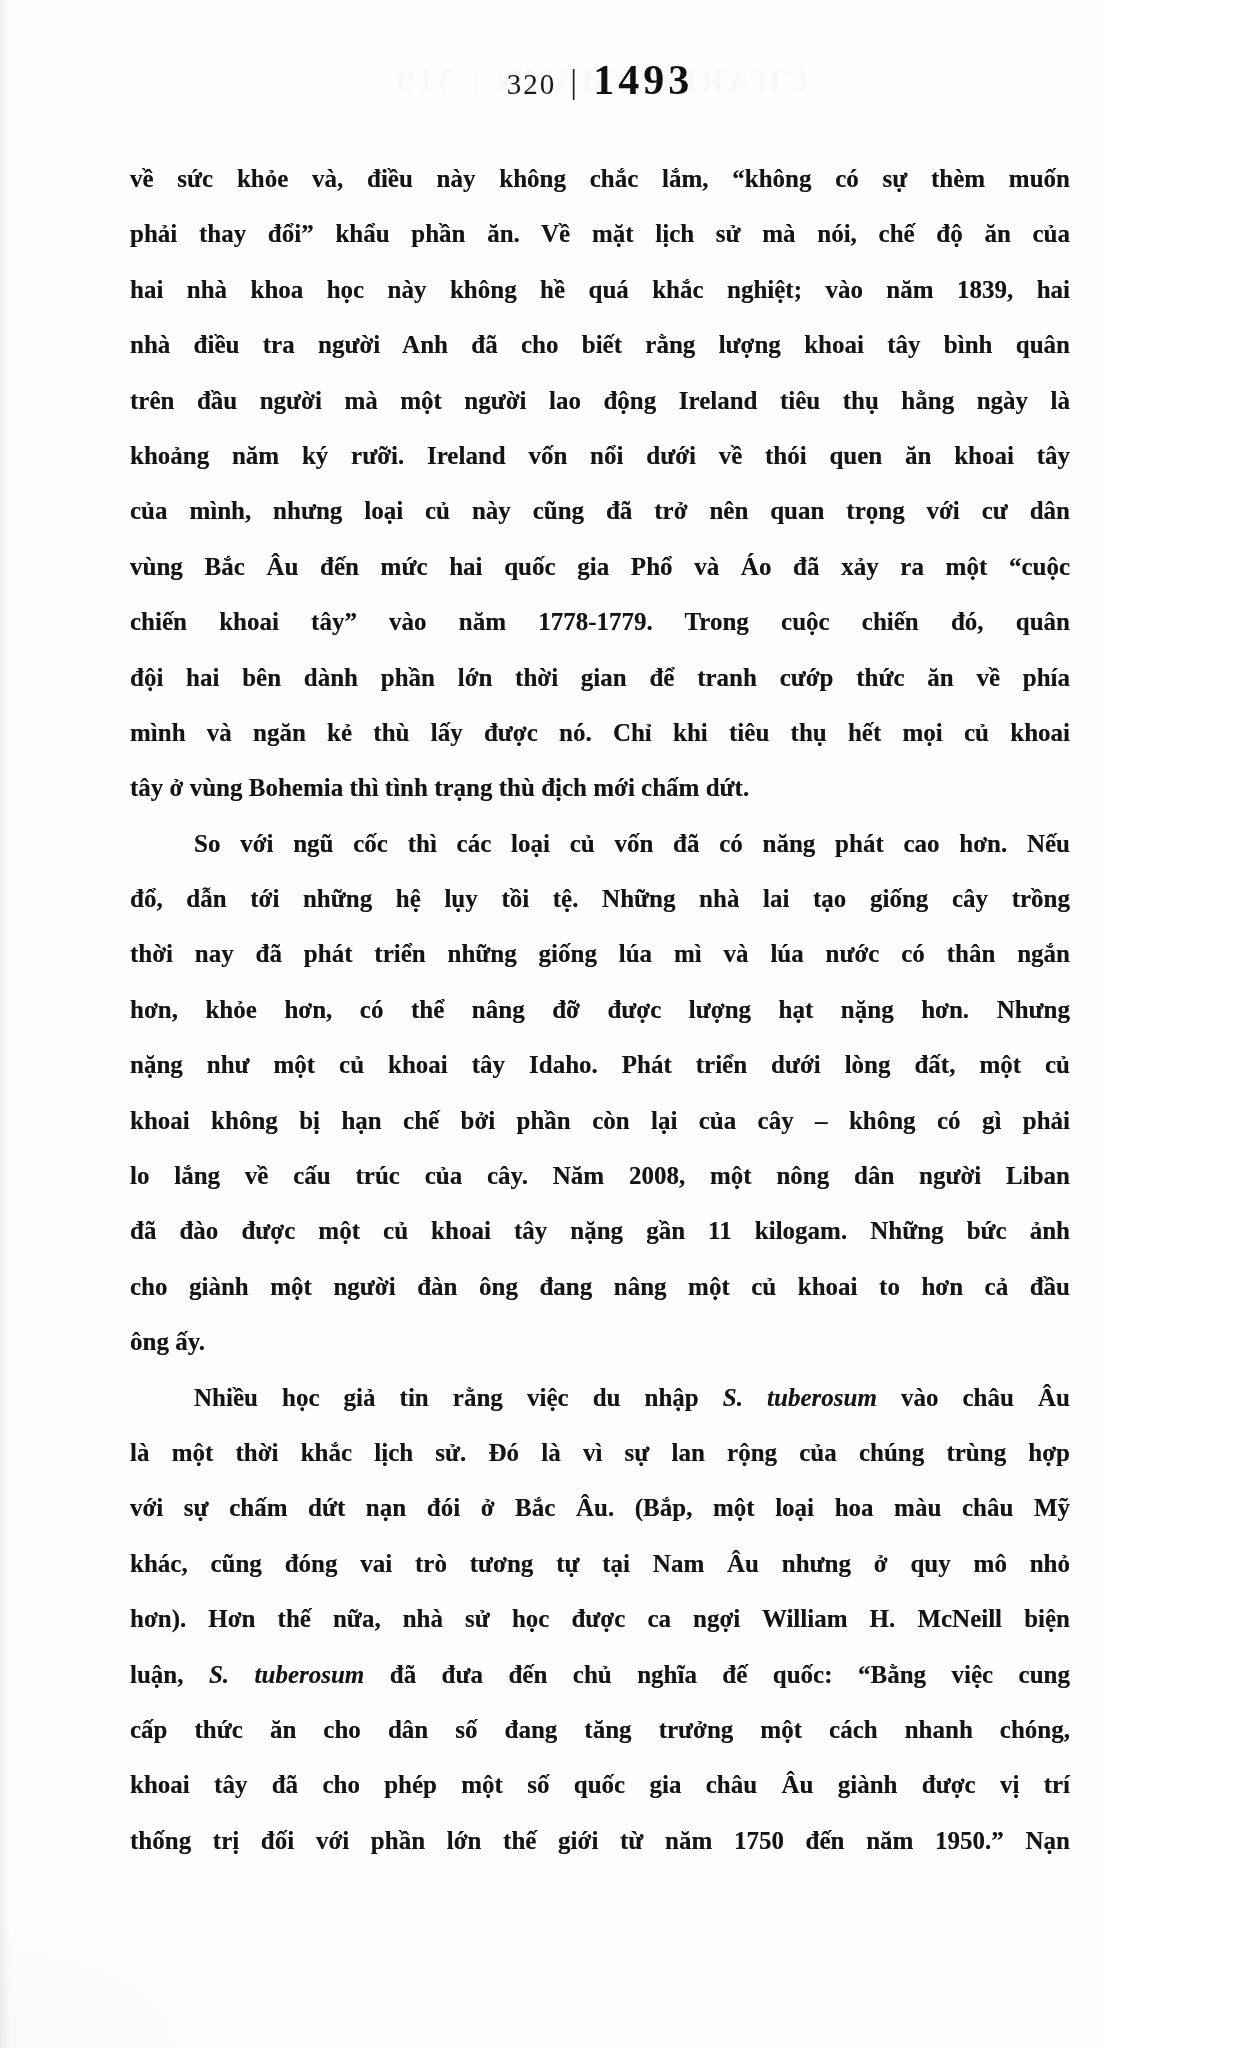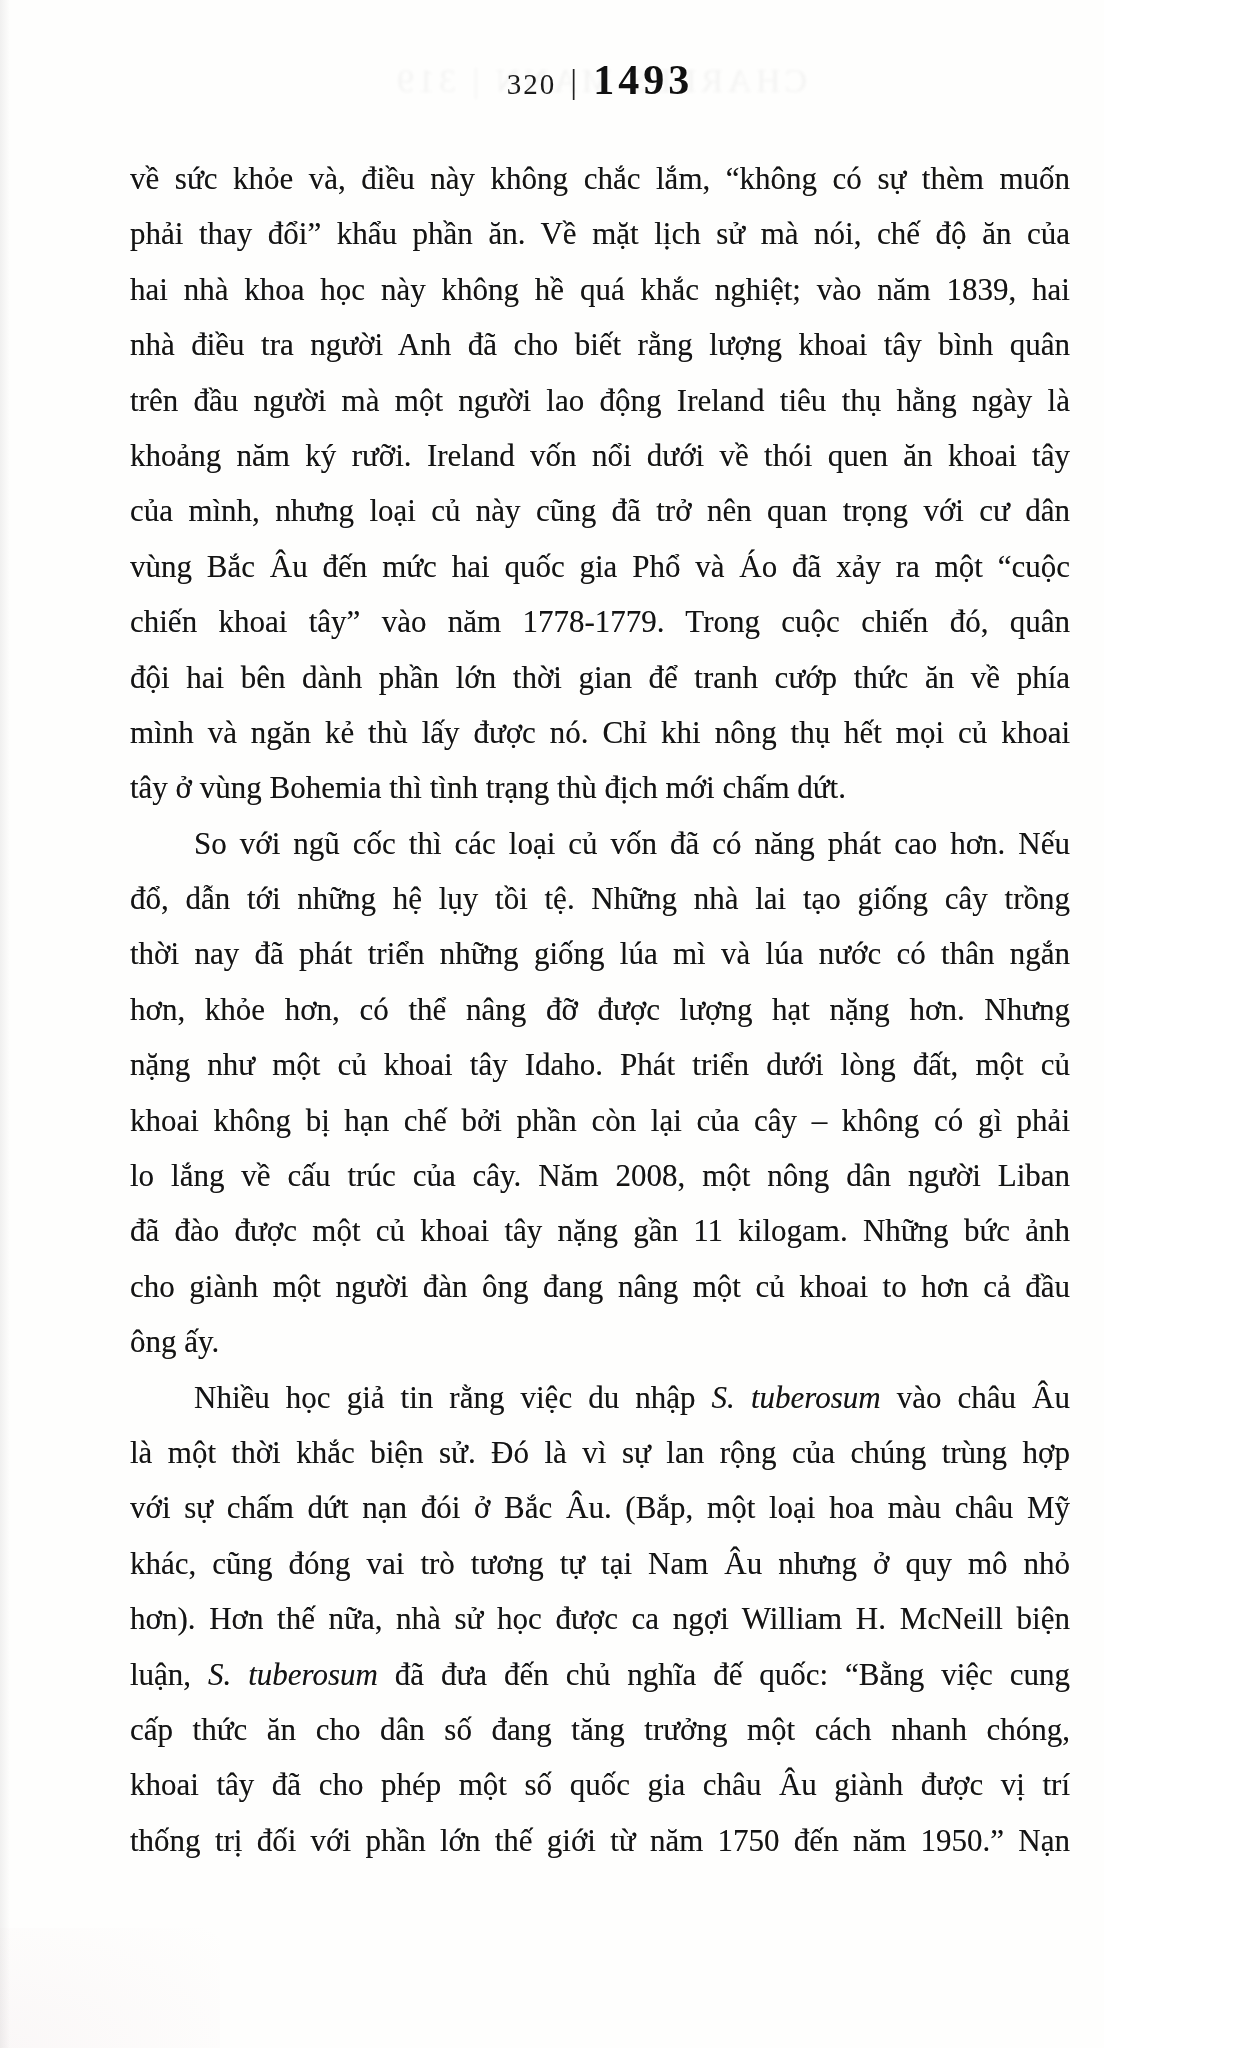--- a/index.html
+++ b/index.html
@@ -71,23 +71,23 @@
     font-weight: bold;
     letter-spacing: 4px;
     color: #101010;
   }
 
   .page-text {
     position: absolute;
     left: 130px;
     top: 151px;
     width: 940px;
-    font-size: 31px;
+    font-size: 25px;
     line-height: 55.4px;
-    font-weight: normal;
+    font-weight: bold;
     text-shadow: 0 0 0.3px rgba(10,10,10,0.45);
   }
 
   .paragraph { margin: 0; }
 
   .line {
     text-align: justify;
     text-align-last: justify;
     -moz-text-align-last: justify;
     height: 55.4px;
@@ -117,38 +117,38 @@
         <div class="line">về sức khỏe và, điều này không chắc lắm, “không có sự thèm muốn</div>
         <div class="line">phải thay đổi” khẩu phần ăn. Về mặt lịch sử mà nói, chế độ ăn của</div>
         <div class="line">hai nhà khoa học này không hề quá khắc nghiệt; vào năm 1839, hai</div>
         <div class="line">nhà điều tra người Anh đã cho biết rằng lượng khoai tây bình quân</div>
         <div class="line">trên đầu người mà một người lao động Ireland tiêu thụ hằng ngày là</div>
         <div class="line">khoảng năm ký rưỡi. Ireland vốn nổi dưới về thói quen ăn khoai tây</div>
         <div class="line">của mình, nhưng loại củ này cũng đã trở nên quan trọng với cư dân</div>
         <div class="line">vùng Bắc Âu đến mức hai quốc gia Phổ và Áo đã xảy ra một “cuộc</div>
         <div class="line">chiến khoai tây” vào năm 1778-1779. Trong cuộc chiến đó, quân</div>
         <div class="line">đội hai bên dành phần lớn thời gian để tranh cướp thức ăn về phía</div>
-        <div class="line">mình và ngăn kẻ thù lấy được nó. Chỉ khi nông thụ hết mọi củ khoai</div>
+        <div class="line">mình và ngăn kẻ thù lấy được nó. Chỉ khi tiêu thụ hết mọi củ khoai</div>
         <div class="line no-fill">tây ở vùng Bohemia thì tình trạng thù địch mới chấm dứt.</div>
       </div>
       <div class="paragraph">
         <div class="line">So với ngũ cốc thì các loại củ vốn đã có năng phát cao hơn. Nếu</div>
         <div class="line">đổ, dẫn tới những hệ lụy tồi tệ. Những nhà lai tạo giống cây trồng</div>
         <div class="line">thời nay đã phát triển những giống lúa mì và lúa nước có thân ngắn</div>
         <div class="line">hơn, khỏe hơn, có thể nâng đỡ được lượng hạt nặng hơn. Nhưng</div>
         <div class="line">nặng như một củ khoai tây Idaho. Phát triển dưới lòng đất, một củ</div>
         <div class="line">khoai không bị hạn chế bởi phần còn lại của cây – không có gì phải</div>
         <div class="line">lo lắng về cấu trúc của cây. Năm 2008, một nông dân người Liban</div>
         <div class="line">đã đào được một củ khoai tây nặng gần 11 kilogam. Những bức ảnh</div>
         <div class="line">cho giành một người đàn ông đang nâng một củ khoai to hơn cả đầu</div>
         <div class="line no-fill">ông ấy.</div>
       </div>
       <div class="paragraph">
         <div class="line">Nhiều học giả tin rằng việc du nhập <i>S. tuberosum</i> vào châu Âu</div>
-        <div class="line">là một thời khắc biện sử. Đó là vì sự lan rộng của chúng trùng hợp</div>
+        <div class="line">là một thời khắc lịch sử. Đó là vì sự lan rộng của chúng trùng hợp</div>
         <div class="line">với sự chấm dứt nạn đói ở Bắc Âu. (Bắp, một loại hoa màu châu Mỹ</div>
         <div class="line">khác, cũng đóng vai trò tương tự tại Nam Âu nhưng ở quy mô nhỏ</div>
         <div class="line">hơn). Hơn thế nữa, nhà sử học được ca ngợi William H. McNeill biện</div>
         <div class="line">luận, <i>S. tuberosum</i> đã đưa đến chủ nghĩa đế quốc: “Bằng việc cung</div>
         <div class="line">cấp thức ăn cho dân số đang tăng trưởng một cách nhanh chóng,</div>
         <div class="line">khoai tây đã cho phép một số quốc gia châu Âu giành được vị trí</div>
         <div class="line">thống trị đối với phần lớn thế giới từ năm 1750 đến năm 1950.” Nạn</div>
       </div>
     </main>
 

